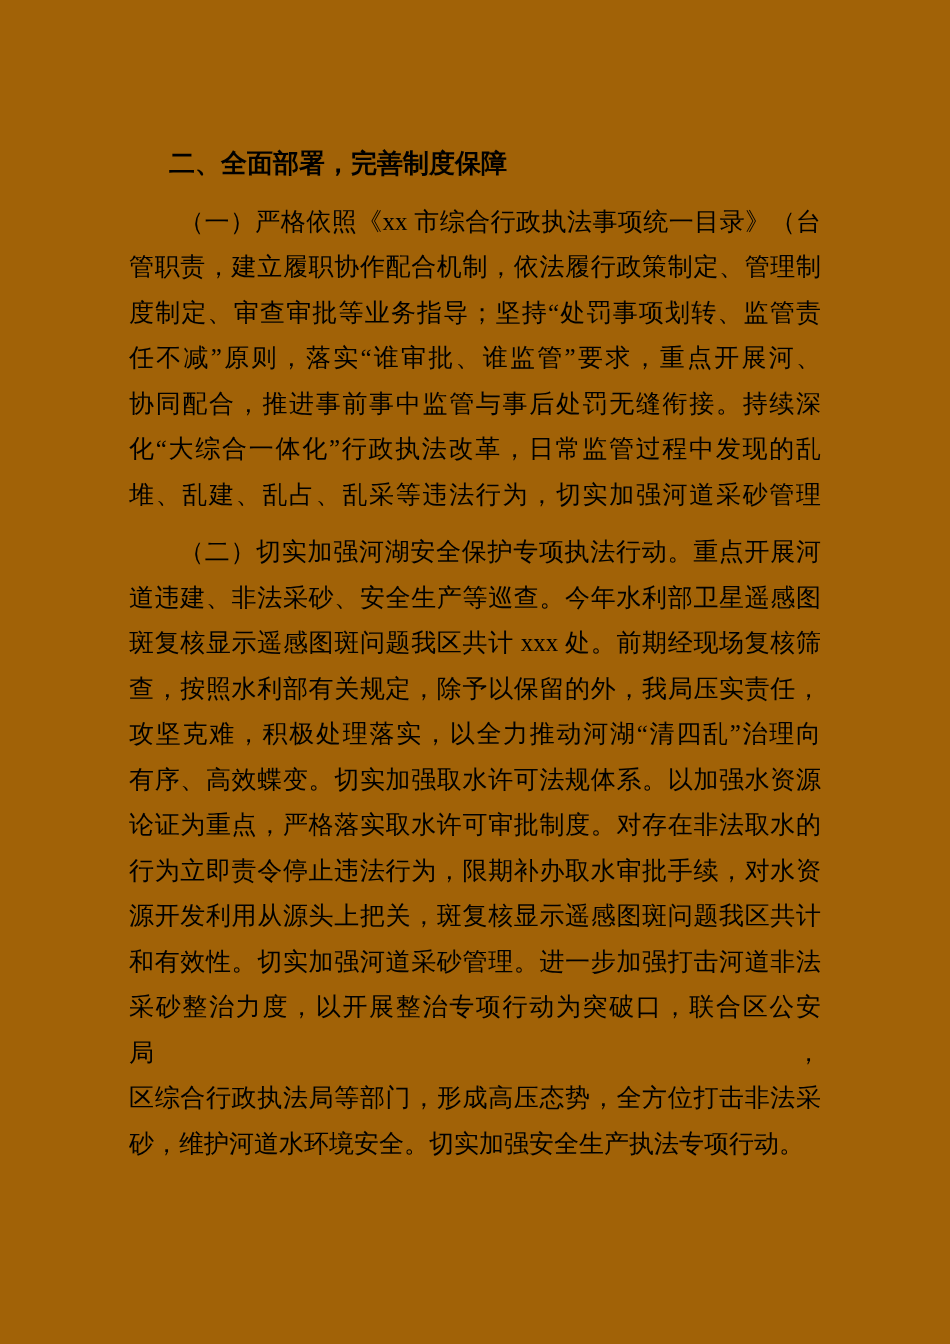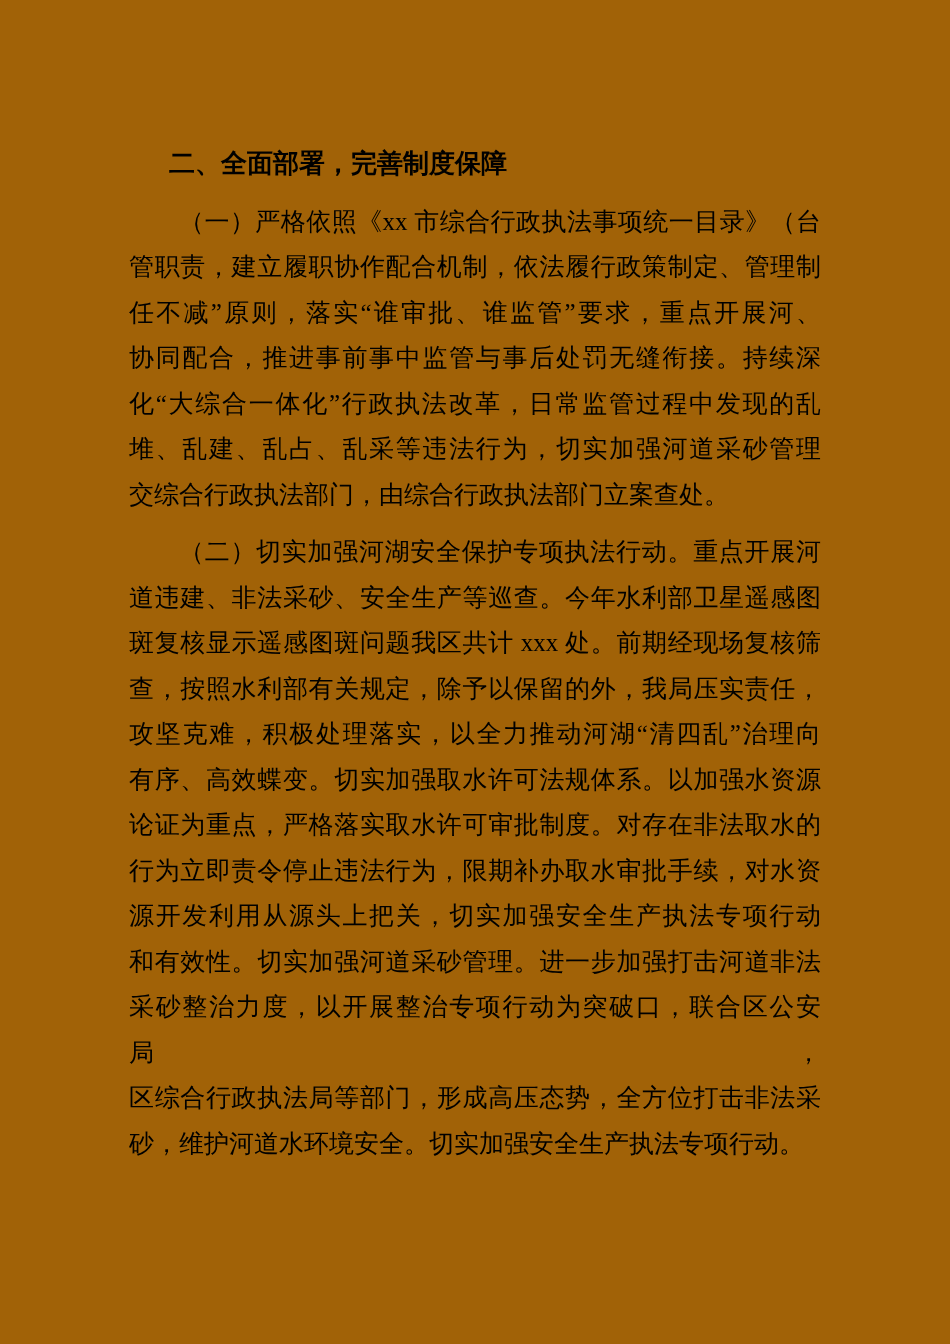--- a/index.html
+++ b/index.html
@@ -47,35 +47,35 @@
 </style>
 </head>
 <body>
 
 <div class="page">
   <h2 class="heading">二、全面部署，完善制度保障</h2>
   <div>
       <div class="para">
         <div class="line first">（一）严格依照《xx 市综合行政执法事项统一目录》（台</div>
         <div class="line">管职责，建立履职协作配合机制，依法履行政策制定、管理制</div>
+        <div class="line">度制定、审查审批等业务指导；坚持“处罚事项划转、监管责</div>
         <div class="line">任不减”原则，落实“谁审批、谁监管”要求，重点开展河、</div>
         <div class="line">协同配合，推进事前事中监管与事后处罚无缝衔接。持续深</div>
         <div class="line">化“大综合一体化”行政执法改革，日常监管过程中发现的乱</div>
         <div class="line">堆、乱建、乱占、乱采等违法行为，切实加强河道采砂管理</div>
-        <div class="line plast">交综合行政执法部门，由综合行政执法部门立案查处。</div>
       </div>
       <div class="para">
         <div class="line first">（二）切实加强河湖安全保护专项执法行动。重点开展河</div>
         <div class="line">道违建、非法采砂、安全生产等巡查。今年水利部卫星遥感图</div>
         <div class="line">斑复核显示遥感图斑问题我区共计 xxx 处。前期经现场复核筛</div>
         <div class="line">查，按照水利部有关规定，除予以保留的外，我局压实责任，</div>
         <div class="line">攻坚克难，积极处理落实，以全力推动河湖“清四乱”治理向</div>
         <div class="line">有序、高效蝶变。切实加强取水许可法规体系。以加强水资源</div>
         <div class="line">论证为重点，严格落实取水许可审批制度。对存在非法取水的</div>
         <div class="line">行为立即责令停止违法行为，限期补办取水审批手续，对水资</div>
-        <div class="line">源开发利用从源头上把关，切实加强安全生产执法专项行动</div>
+        <div class="line">源开发利用从源头上把关，斑复核显示遥感图斑问题我区共计</div>
         <div class="line">和有效性。切实加强河道采砂管理。进一步加强打击河道非法</div>
         <div class="line">采砂整治力度，以开展整治专项行动为突破口，联合区公安局，</div>
         <div class="line">区综合行政执法局等部门，形成高压态势，全方位打击非法采</div>
         <div class="line plast">砂，维护河道水环境安全。切实加强安全生产执法专项行动。</div>
       </div>
     </div>
 </div>
 
 </body></html>

